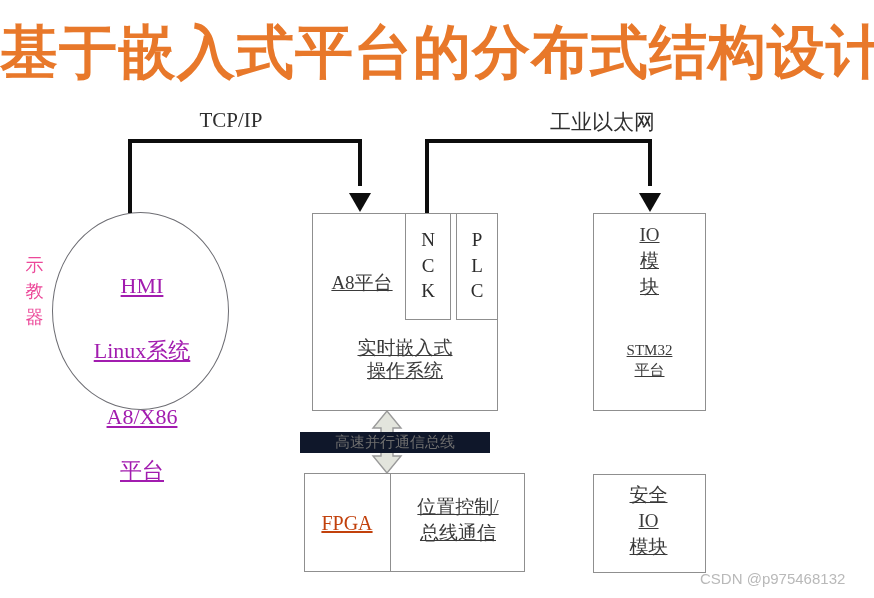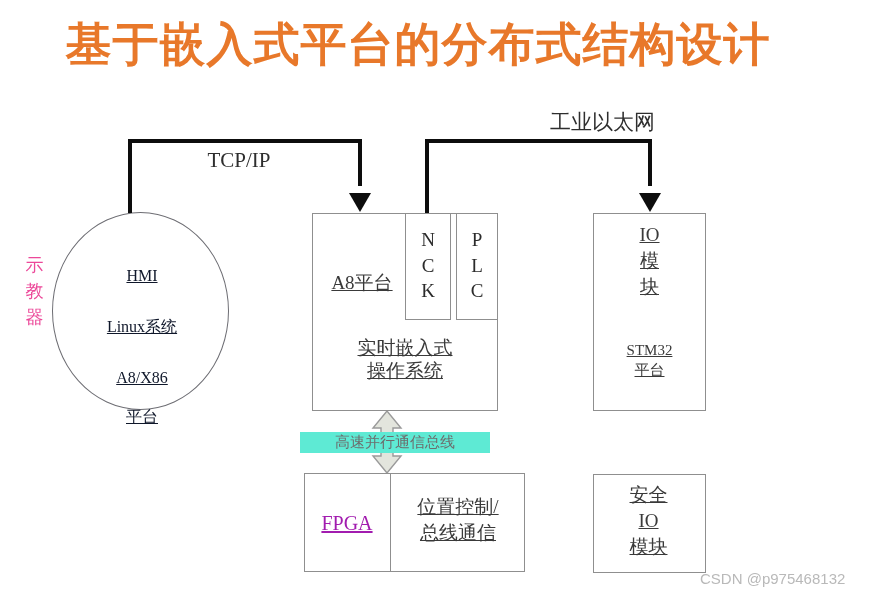--- a/index.html
+++ b/index.html
@@ -23,21 +23,21 @@
   }
 
   
   .title {
     position: absolute;
     left: 0;
     top: 14px;
     width: 836px;
     text-align: center;
     font-family: "Liberation Sans", "DejaVu Sans", sans-serif;
-    font-size: 46px;
+    font-size: 58px;
     font-weight: bold;
     color: #E8782A;
     letter-spacing: 1px;
     white-space: nowrap;
   }
 
   
   .box {
     position: absolute;
     border: 1.6px solid #8f8f8f;
@@ -63,22 +63,22 @@
     height: 198px;
     border: 1.4px solid #6d6d73;
     border-radius: 50%;
     box-sizing: border-box;
     background: #ffffff;
   }
   #hmi-text {
     left: 62px;
     top: 246px;
     width: 160px;
-    font-size: 16px;
-    color: #0f172a;
+    font-size: 22px;
+    color: #a21caf;
   }
   #hmi-text .l1 { display:block; margin-bottom: 12px; }
   #hmi-text .l2 { display:block; margin-bottom: 12px; }
   #hmi-text .l3 { display:block; }
   #hmi-text .l4 { display:block; }
 
   #teach-label {
     position: absolute;
     left: 22px;
     top: 252px;
@@ -168,21 +168,21 @@
     top: 473px;
     width: 0;
     height: 99px;
     border-left: 1.6px solid #8f8f8f;
   }
   #fpga-label {
     left: 304px;
     top: 511px;
     width: 86px;
     font-size: 20px;
-    color: #a21caf;
+    color: #c2410c;
   }
   #poscontrol-label {
     left: 392px;
     top: 494px;
     width: 132px;
     font-size: 19px;
     line-height: 1.35;
   }
 
   
@@ -219,21 +219,21 @@
     font-size: 21px;
     color: #2e2e2e;
     white-space: nowrap;
   }
 
   
   #tcp-v-left  { left: 128px; top: 139px; width: 4px; height: 74px; }
   #tcp-h       { left: 128px; top: 139px; width: 234px; height: 4px; }
   #tcp-v-right { left: 358px; top: 139px; width: 4px; height: 47px; }
   #tcp-arrow   { left: 349px; top: 193px; }
-  #tcp-label   { left: 144px; top: 108px; width: 190px; margin-top: 40px; }
+  #tcp-label   { left: 136px; top: 108px; width: 190px; }
 
   
   #ind-v-left  { left: 425px; top: 139px; width: 4px; height: 75px; }
   #ind-h       { left: 425px; top: 139px; width: 227px; height: 4px; }
   #ind-v-right { left: 648px; top: 139px; width: 4px; height: 47px; }
   #ind-arrow   { left: 639px; top: 193px; }
   #ind-label   { left: 450px; top: 108px; width: 205px; text-align: right; }
 
   
   #bus-arrow {
@@ -245,21 +245,21 @@
   }
   #bus-label {
     position: absolute;
     left: 300px;
     top: 432px;
     width: 190px;
     text-align: center;
     font-size: 15px;
     color: #6d6d6d;
     white-space: nowrap;
-    background: #5eead4;
+    background: #0f172a;
     padding: 1px 0;
   }
 
   
   #watermark {
     position: absolute;
     left: 700px;
     top: 570px;
     font-family: "Liberation Sans", "DejaVu Sans", sans-serif;
     font-size: 15px;

